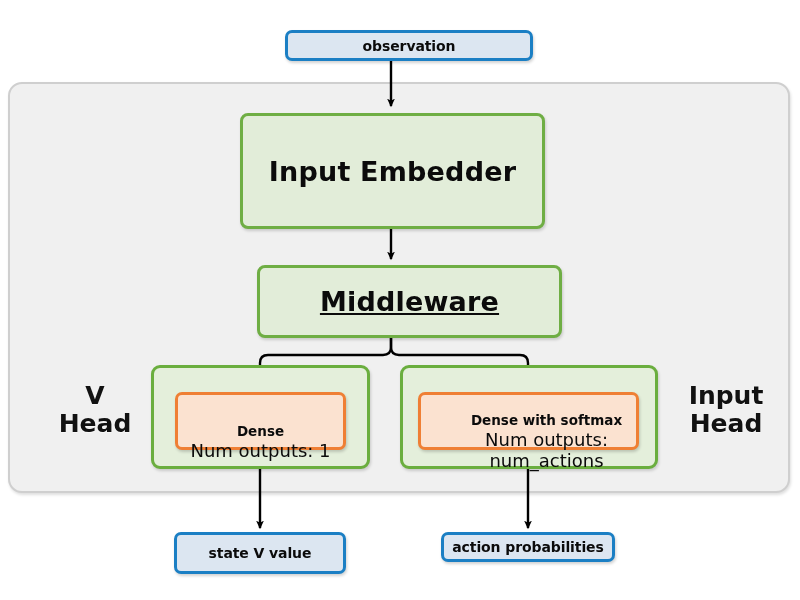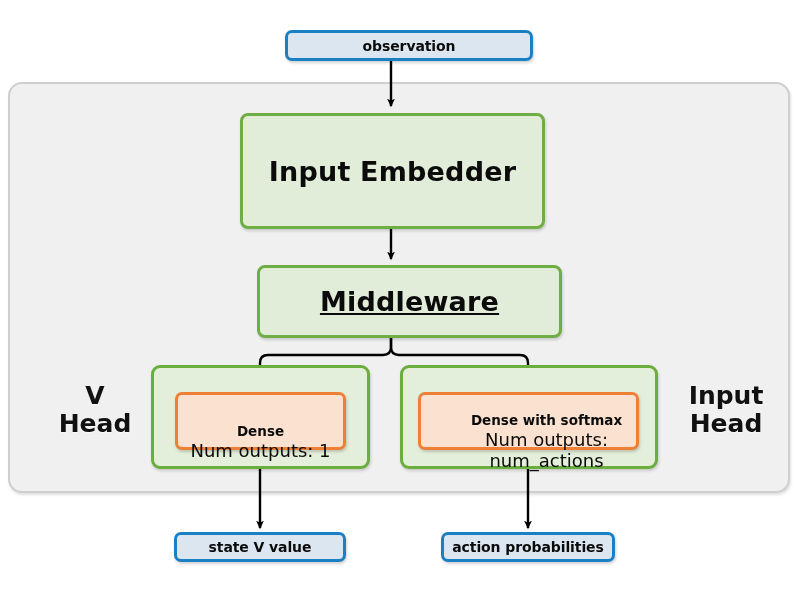--- a/index.html
+++ b/index.html
@@ -171,21 +171,21 @@
   </div>
 
   <div class="node head-box" style="left:400px; top:365px; width:258px; height:104px;">
   </div>
 
   <div class="node orange-box" style="left:418px; top:392px; width:221px; height:58px;padding-left:36px;">
     <span class="orange-title">Dense with softmax</span>
     <span class="orange-sub">Num outputs: num_actions</span>
   </div>
 
-  <div class="node io-box" style="left:174px; top:532px; width:172px; height:30px;">
+  <div class="node io-box" style="left:174px; top:532px; width:172px; height:42px;">
     <span>state V value</span>
   </div>
 
   <div class="node io-box" style="left:441px; top:532px; width:174px; height:30px;align-items:center;">
     <span>action probabilities</span>
   </div>
 
 </div>
 
 </body></html>

